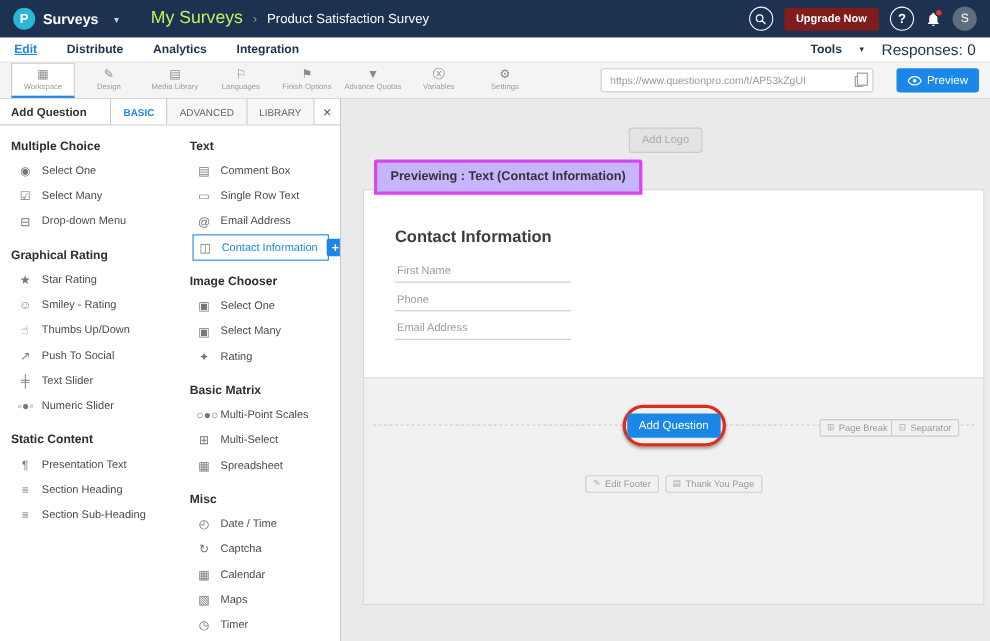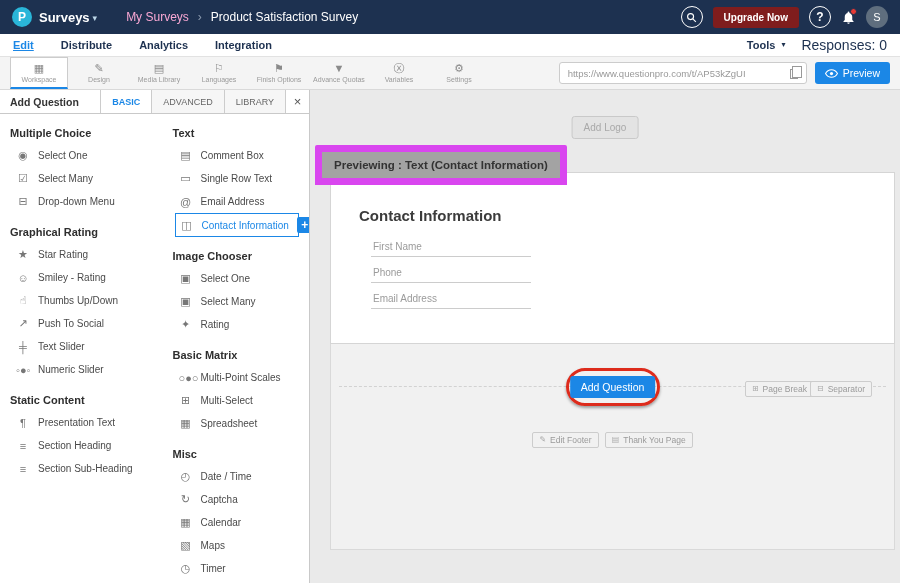--- a/index.html
+++ b/index.html
@@ -5,54 +5,54 @@
   *{box-sizing:border-box;margin:0;padding:0}
   html,body{width:900px;height:583px;overflow:hidden;background:#eaeaea;
     font-family:"Liberation Sans","DejaVu Sans",sans-serif;-webkit-font-smoothing:antialiased}
   button{font-family:inherit;cursor:pointer}
   [data-interactable="true"]{cursor:pointer}
 
   
   .topbar{height:34px;background:#1d3150;display:flex;align-items:center;padding:0 12px;gap:7px;position:relative;z-index:5}
   .logo{width:20px;height:20px;border-radius:50%;background:#2ab6d9;color:#fff;font-weight:bold;font-size:12px;
     display:flex;align-items:center;justify-content:center;flex:none}
-  .brand-wrap{display:flex;align-items:center;gap:3px}
+  .brand-wrap{display:flex;align-items:center;gap:14px}
   .brand{color:#fff;font-size:13px;font-weight:bold}
   .brand-caret{color:#bcd6e8;font-size:9px;padding-top:2px}
   .crumbs{display:flex;align-items:center;gap:9px;margin-left:22px}
-  .crumb-link{color:#f9a8d4;font-size:12px}
+  .crumb-link{color:#bef264;font-size:16px}
   .crumb-sep{color:#8a99ad;font-size:12px}
   .crumb-current{color:#fff;font-size:12px}
   .topbar-right{margin-left:auto;display:flex;align-items:center;gap:10px}
   .circle-btn{width:22px;height:22px;border:1px solid #fff;border-radius:50%;display:flex;align-items:center;
     justify-content:center;color:#fff;font-size:12px;font-weight:bold}
   .upgrade-btn{background:#7f1d1d;color:#fff;font-size:10px;font-weight:bold;padding:5px 11px;border-radius:3px;border:none}
   .bell-wrap{position:relative;display:flex;align-items:center}
   .badge{position:absolute;top:-2px;right:-1px;width:7px;height:7px;background:#e53935;border-radius:50%;border:1px solid #1d3150}
   .avatar{width:22px;height:22px;border-radius:50%;background:#5f6e7e;color:#fff;font-size:11px;
     display:flex;align-items:center;justify-content:center}
 
   
   .navbar{height:23px;background:#fff;border-bottom:1px solid #e2e2e2;display:flex;align-items:center;padding:0 13px}
   .nav-tabs{display:flex;gap:27px}
   .nav-tab{font-size:11px;font-weight:bold;color:#1d3150}
   .nav-tab.active{color:#1b87e6;text-decoration:underline}
   .nav-right{margin-left:auto;display:flex;gap:16px;align-items:center}
-  .tools{font-size:11px;font-weight:bold;color:#1d3150;display:flex;align-items:flex-start;gap:6px}
+  .tools{font-size:11px;font-weight:bold;color:#1d3150;display:flex;align-items:flex-start;gap:16px}
   .tools-caret{font-size:8px;padding-top:1px}
   .responses{font-size:14px;color:#1d3150}
 
   
   .toolbar{height:33px;background:#f4f4f4;border-bottom:1px solid #d9d9d9;display:flex;align-items:center;padding:0 10px}
   .toolbar-items{display:flex;align-items:stretch;height:100%;gap:2px}
   .tb-item{width:58px;display:flex;flex-direction:column;align-items:center;justify-content:center;gap:2px}
   .tb-item.active{background:#fff;border:1px solid #ccc;border-bottom:2px solid #1b87e6}
   .tb-icon{font-size:11px;color:#8a8a8a;line-height:1}
   .tb-label{font-size:7px;color:#9a9a9a;white-space:nowrap}
-  .toolbar-right{margin-left:auto;display:flex;align-items:flex-end;gap:8px}
+  .toolbar-right{margin-left:auto;display:flex;align-items:flex-end;gap:21px}
   .url-wrap{position:relative}
   .url-input{width:248px;height:22px;border:1px solid #ccc;border-radius:3px;background:#fff;font-size:9.5px;
     color:#999;padding:0 22px 0 8px;outline:none}
   .copy-icon{position:absolute;right:9px;top:7px;width:8px;height:10px;border:1px solid #999;background:#fff}
   .copy-icon::after{content:"";position:absolute;left:1px;top:-4px;width:8px;height:10px;border:1px solid #999;background:#fff}
   .preview-btn{height:22px;background:#1b87e6;color:#fff;font-size:10.5px;border:none;border-radius:3px;
     padding:0 10px;display:flex;align-items:center;gap:5px}
 
   
   .sidebar{position:absolute;left:0;top:90px;width:310px;bottom:0;background:#fff;border-right:1px solid #c9c9c9;z-index:2}
@@ -70,26 +70,26 @@
   .sb-label{font-size:10px;white-space:nowrap}
   .sb-item.highlighted{border:1px solid #1b87e6;height:24px;margin-left:2px;padding-left:4px;padding-right:3px}
   .sb-item.highlighted .sb-label{color:#1b87e6}
   .sb-plus{margin-left:auto;width:16px;height:16px;background:#1b87e6;color:#fff;border-radius:2px;
     display:flex;align-items:center;justify-content:center;font-size:12px;font-weight:bold;flex:none}
 
   
   .main{position:absolute;left:310px;top:90px;right:0;bottom:0;background:#eaeaea}
   .add-logo{position:absolute;top:26px;left:50%;transform:translateX(-50%);background:#e3e3e3;border:1px solid #c9c9c9;
     color:#a9a9a9;font-size:10px;padding:5px 11px;border-radius:3px;z-index:1}
-  .previewing{position:absolute;left:5px;top:55px;background:#a3a3a3;border:7px solid #d946ef;color:#333;
+  .previewing{position:absolute;left:30px;top:55px;background:#c4b5fd;border:3px solid #d946ef;color:#333;
     font-size:11.5px;font-weight:600;padding:7px 12px;border-radius:2px 2px 0 0;z-index:3;white-space:nowrap}
   .survey-container{position:absolute;left:20px;right:5px;top:82px;height:378px;background:#f1f1f1;border:1px solid #d9d9d9}
   .card{position:absolute;left:-1px;right:-1px;top:-1px;height:172px;background:#fff;border:1px solid #d5d5d5}
   .card-title{font-size:15px;color:#3c3c3c;font-weight:bold;margin:34px 0 17px 28px}
-  .fields{margin-left:40px}
+  .fields{margin-left:28px}
   .field{width:160px;border-bottom:1px solid #ccc;color:#9b9b9b;font-size:10px;padding:0 0 4px 2px;margin-bottom:10px}
   .add-line{position:absolute;top:213px;left:8px;right:8px;border-top:1px dashed #d2d2d2;z-index:0}
   .red-ring{position:absolute;top:195px;left:50%;transform:translateX(-50%);width:94px;height:38px;
     border:3px solid #dd2b1c;border-radius:19px;box-shadow:0 2px 3px rgba(0,0,0,.35);z-index:2}
   .add-q-btn{position:absolute;top:203px;left:50%;transform:translateX(-50%);height:22px;background:#1b87e6;color:#fff;
     border:none;border-radius:3px;font-size:10.5px;padding:0 11px;z-index:3}
   .mini-btn{display:flex;align-items:center;gap:4px;background:#f1f1f1;border:1px solid #ccc;border-radius:2px;
     color:#9a9a9a;font-size:8.5px;padding:2px 6px;white-space:nowrap;z-index:1}
   .mini-icon{font-size:8px;color:#aaa;line-height:1}
   .page-break{position:absolute;top:208px;right:80px}

